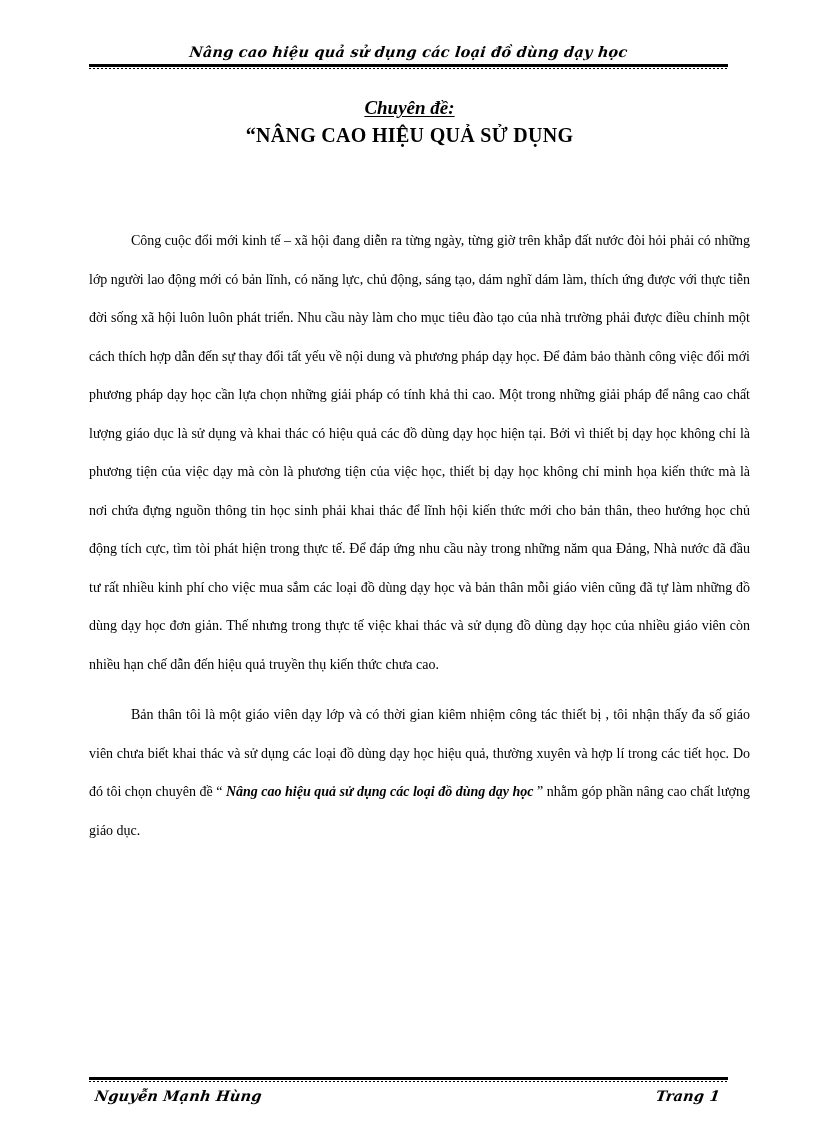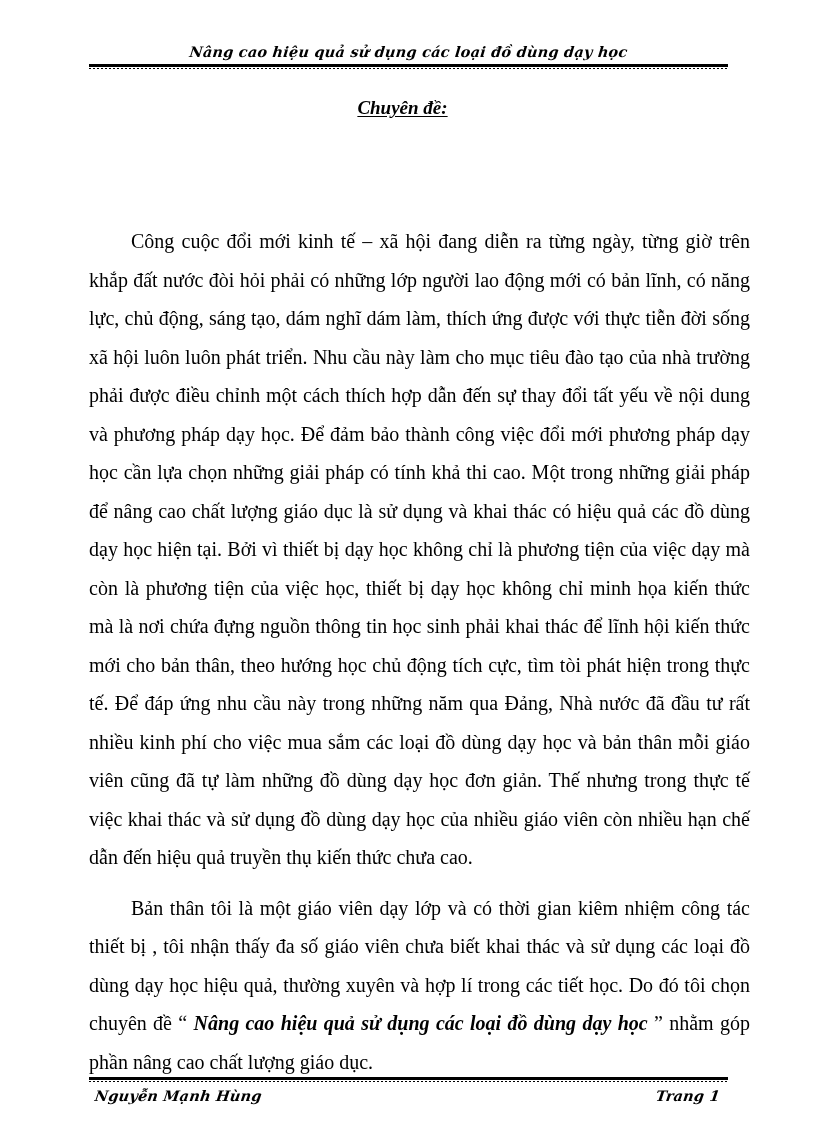--- a/index.html
+++ b/index.html
@@ -48,21 +48,21 @@
     height: 1px;
     margin-top: 1px;
     background-image: linear-gradient(to right, #000 0 2px, transparent 2px 4px);
     background-size: 4px 1px;
     background-repeat: repeat-x;
   }
 
   
   .title-block {
     position: absolute;
-    left: 72px;
+    left: 79px;
     top: 96px;
     width: 661px;
     text-align: center;
   }
   .title-kicker {
     font-weight: bold;
     font-style: italic;
     font-size: 19px;
     text-decoration: underline;
     text-underline-offset: 2px;
@@ -94,21 +94,21 @@
 
   
   .body-area {
     position: absolute;
     left: 89px;
     top: 222px;
     width: 661px;
   }
   p.para {
     margin: 0;
-    font-size: 20px;
+    font-size: 14px;
     line-height: 38.5px;
     text-align: justify;
     text-justify: inter-word;
     text-indent: 42px;
     hyphens: none;
   }
   p.para + p.para {
     margin-top: 12px;
   }
   .bi {
@@ -147,20 +147,21 @@
 
   <div class="header-area">
     <div class="header-text">Nâng cao hiệu quả sử dụng các loại đồ dùng dạy học</div>
     <div class="rule-thick"></div>
     <div class="rule-dotted"></div>
   </div>
 
   <div class="title-block">
     <div class="title-kicker">Chuyên đề:</div>
     <div class="title-main">
+      <span class="ln">“NÂNG CAO HIỆU QUẢ SỬ DỤNG</span>
     </div>
   </div>
 
 
   <div class="body-area">
     <p class="para">Công cuộc đổi mới kinh tế – xã hội đang diễn ra từng ngày, từng giờ trên khắp đất nước đòi hỏi phải có những lớp người lao động mới có bản lĩnh, có năng lực, chủ động, sáng tạo, dám nghĩ dám làm, thích ứng được với thực tiễn đời sống xã hội luôn luôn phát triển. Nhu cầu này làm cho mục tiêu đào tạo của nhà trường phải được điều chỉnh một cách thích hợp dẫn đến sự thay đổi tất yếu về nội dung và phương pháp dạy học. Để đảm bảo thành công việc đổi mới phương pháp dạy học cần lựa chọn những giải pháp có tính khả thi cao. Một trong những giải pháp để nâng cao chất lượng giáo dục là sử dụng và khai thác có hiệu quả các đồ dùng dạy học hiện tại. Bởi vì thiết bị dạy học không chỉ là phương tiện của việc dạy mà còn là phương tiện của việc học, thiết bị dạy học không chỉ minh họa kiến thức mà là nơi chứa đựng nguồn thông tin học sinh phải khai thác để lĩnh hội kiến thức mới cho bản thân, theo hướng học chủ động tích cực, tìm tòi phát hiện trong thực tế. Để đáp ứng nhu cầu này trong những năm qua Đảng, Nhà nước đã đầu tư rất nhiều kinh phí cho việc mua sắm các loại đồ dùng dạy học và bản thân mỗi giáo viên cũng đã tự làm những đồ dùng dạy học đơn giản. Thế nhưng trong thực tế việc khai thác và sử dụng đồ dùng dạy học của nhiều giáo viên còn nhiều hạn chế dẫn đến hiệu quả truyền thụ kiến thức chưa cao.</p>
     <p class="para">
       <span>Bản thân tôi là một giáo viên dạy lớp và có thời gian kiêm nhiệm công tác thiết bị , tôi nhận thấy đa số giáo viên chưa biết khai thác và sử dụng các loại đồ dùng dạy học hiệu quả, thường xuyên và hợp lí trong các tiết học. Do đó tôi chọn chuyên đề “ </span><span class="bi">Nâng cao hiệu quả sử dụng các loại đồ dùng dạy học</span><span> ”  nhằm góp phần nâng cao chất lượng giáo dục.</span>
     </p>
   </div>

